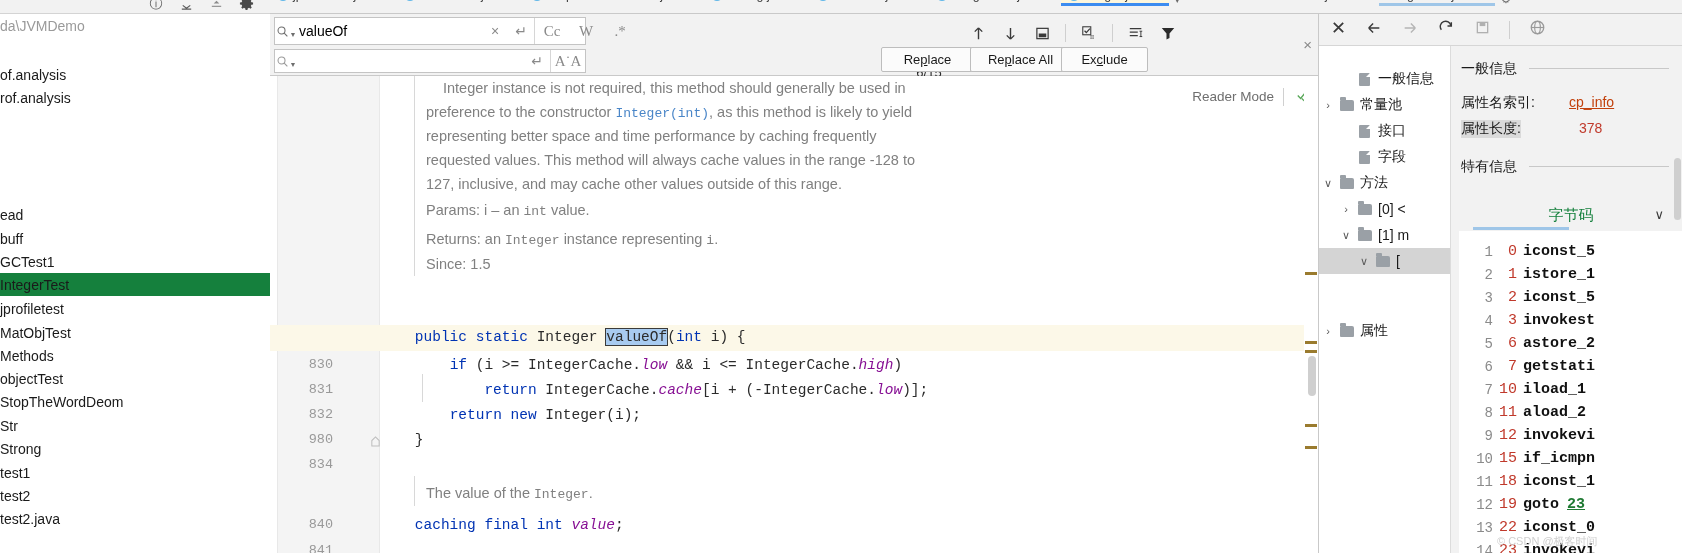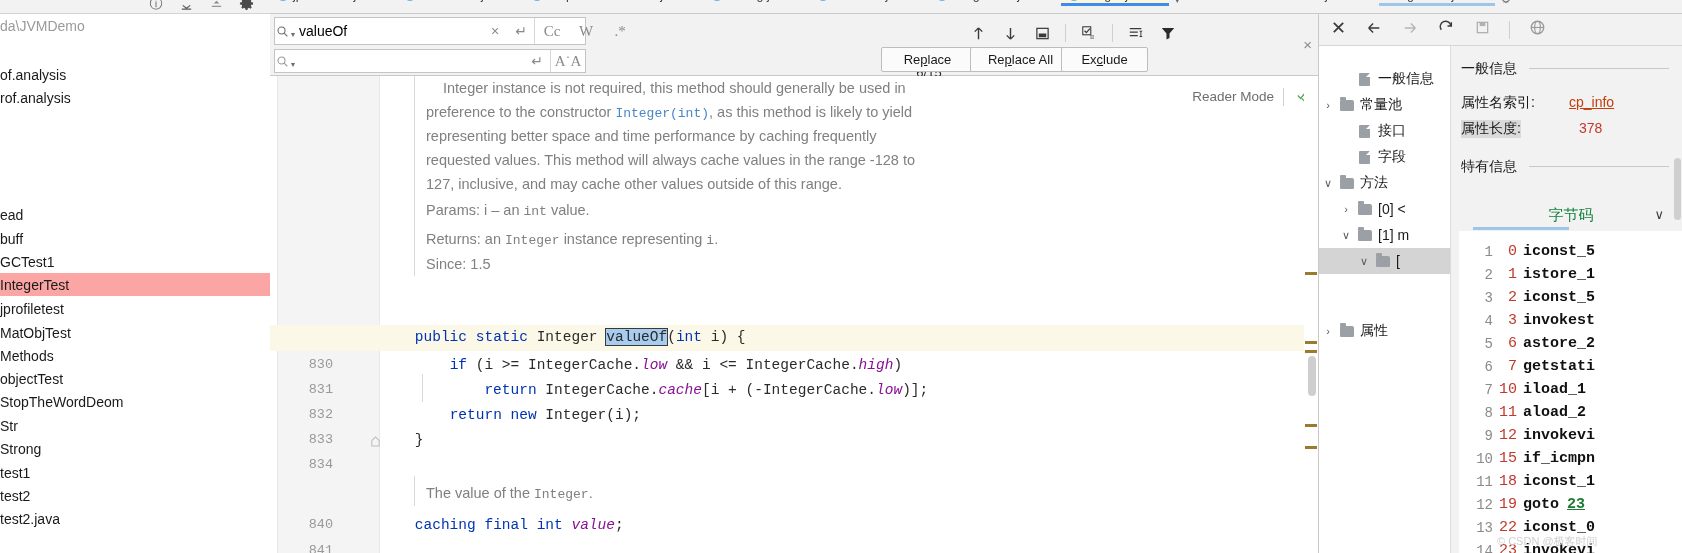--- a/index.html
+++ b/index.html
@@ -70,21 +70,21 @@
   .sidebar-toolbar .tbi {
     width: 16px; height: 16px; position: relative; top: -3px;
     color: #5a5a5a; font-size: 13px; line-height: 16px; text-align: center;
   }
   .sb-row {
     position: absolute; left: 0; width: 270px; height: 23px;
     display: flex; align-items: center; padding-left: 0px;
     font-size: 14px; color: #1a1a1a; white-space: nowrap;
   }
   .sb-row.muted { color: #9a9a9a; }
-  .sb-row.selected { background: #fca5a5; }
+  .sb-row.selected { background: #15803d; }
 
   
   .findbar {
     position: absolute; left: 270px; top: 14px; width: 1048px; height: 62px;
     background: #f2f2f2; border-bottom: 1px solid #c9c9c9;
   }
   .find-field, .replace-field {
     position: absolute; background: #ffffff;
     border: 1px solid #c4c4c4; display: flex; align-items: center;
   }
@@ -500,21 +500,21 @@
     <div class="gutter">
         <div class="lnum" style="top: 253px;">829</div>
         <div class="fold" style="top: 257px;">
           <svg width="11" height="11" viewBox="0 0 12 12">
             <path d="M2 1h8v6l-4 4-4-4z" fill="none" stroke="#bdbdbd" stroke-width="1.1"></path>
           </svg>
         </div>
         <div class="lnum" style="top: 281px;">830</div>
         <div class="lnum" style="top: 306px;">831</div>
         <div class="lnum" style="top: 331px;">832</div>
-        <div class="lnum" style="top: 356px;">833</div>
+        <div class="lnum" style="top: 356px;">980</div>
         <div class="fold" style="top: 360px;">
           <svg width="11" height="11" viewBox="0 0 12 12">
             <path d="M2 11h8V5L6 1 2 5z" fill="none" stroke="#bdbdbd" stroke-width="1.1"></path>
           </svg>
         </div>
         <div class="lnum" style="top: 381px;">834</div>
         <div class="lnum" style="top: 441px;">840</div>
         <div class="lnum" style="top: 467px;">841</div>
       </div>
 

